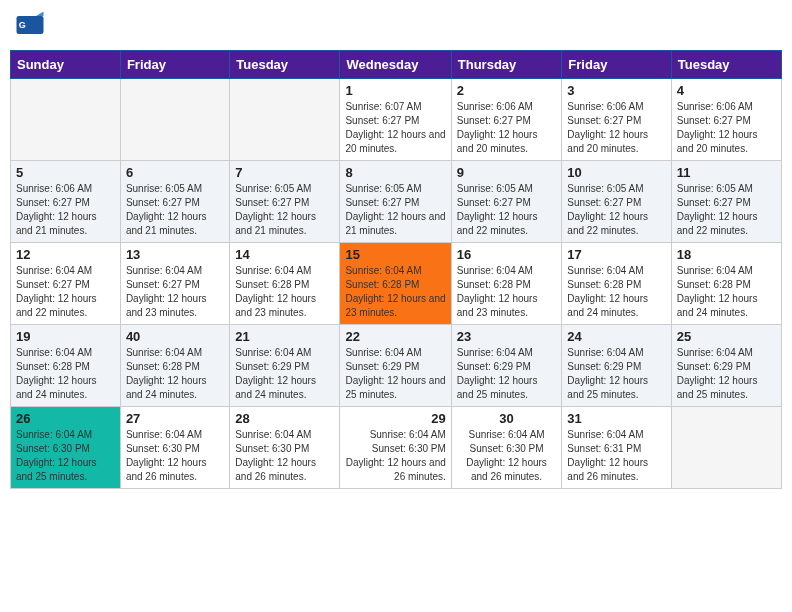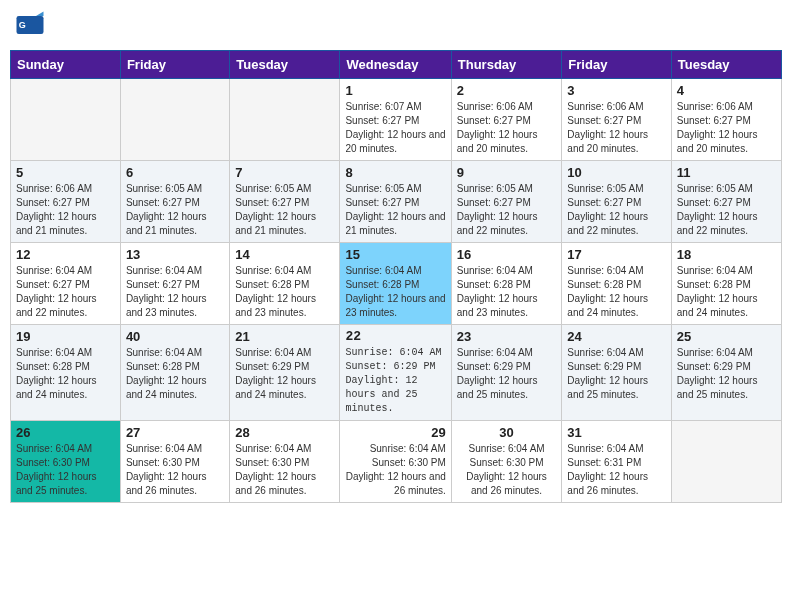--- a/index.html
+++ b/index.html
@@ -224,21 +224,21 @@
 Daylight: 12 hours
 and 23 minutes.</div>
         </td>
         <td style="background: rgb(255, 255, 255);">
           <div class="day-number">14</div>
           <div class="day-info">Sunrise: 6:04 AM
 Sunset: 6:28 PM
 Daylight: 12 hours
 and 23 minutes.</div>
         </td>
-        <td style="background: #7dd3fc;">
+        <td style="background: #f97316;">
           <div class="day-number">15</div>
           <div class="day-info">Sunrise: 6:04 AM
 Sunset: 6:28 PM
 Daylight: 12 hours
 and 23 minutes.</div>
         </td>
         <td style="background: rgb(255, 255, 255);">
           <div class="day-number">16</div>
           <div class="day-info">Sunrise: 6:04 AM
 Sunset: 6:28 PM
@@ -275,21 +275,21 @@
 Daylight: 12 hours
 and 24 minutes.</div>
         </td>
         <td style="background: rgb(240, 244, 248); margin-top: 40px;">
           <div class="day-number">21</div>
           <div class="day-info">Sunrise: 6:04 AM
 Sunset: 6:29 PM
 Daylight: 12 hours
 and 24 minutes.</div>
         </td>
-        <td style="background: rgb(240, 244, 248); font-family: Liberation Mono, monospace;">
+        <td style="background: rgb(240, 244, 248);">
           <div class="day-number">22</div>
           <div class="day-info">Sunrise: 6:04 AM
 Sunset: 6:29 PM
 Daylight: 12 hours
 and 25 minutes.</div>
         </td>
         <td style="background: rgb(240, 244, 248);">
           <div class="day-number">23</div>
           <div class="day-info">Sunrise: 6:04 AM
 Sunset: 6:29 PM

